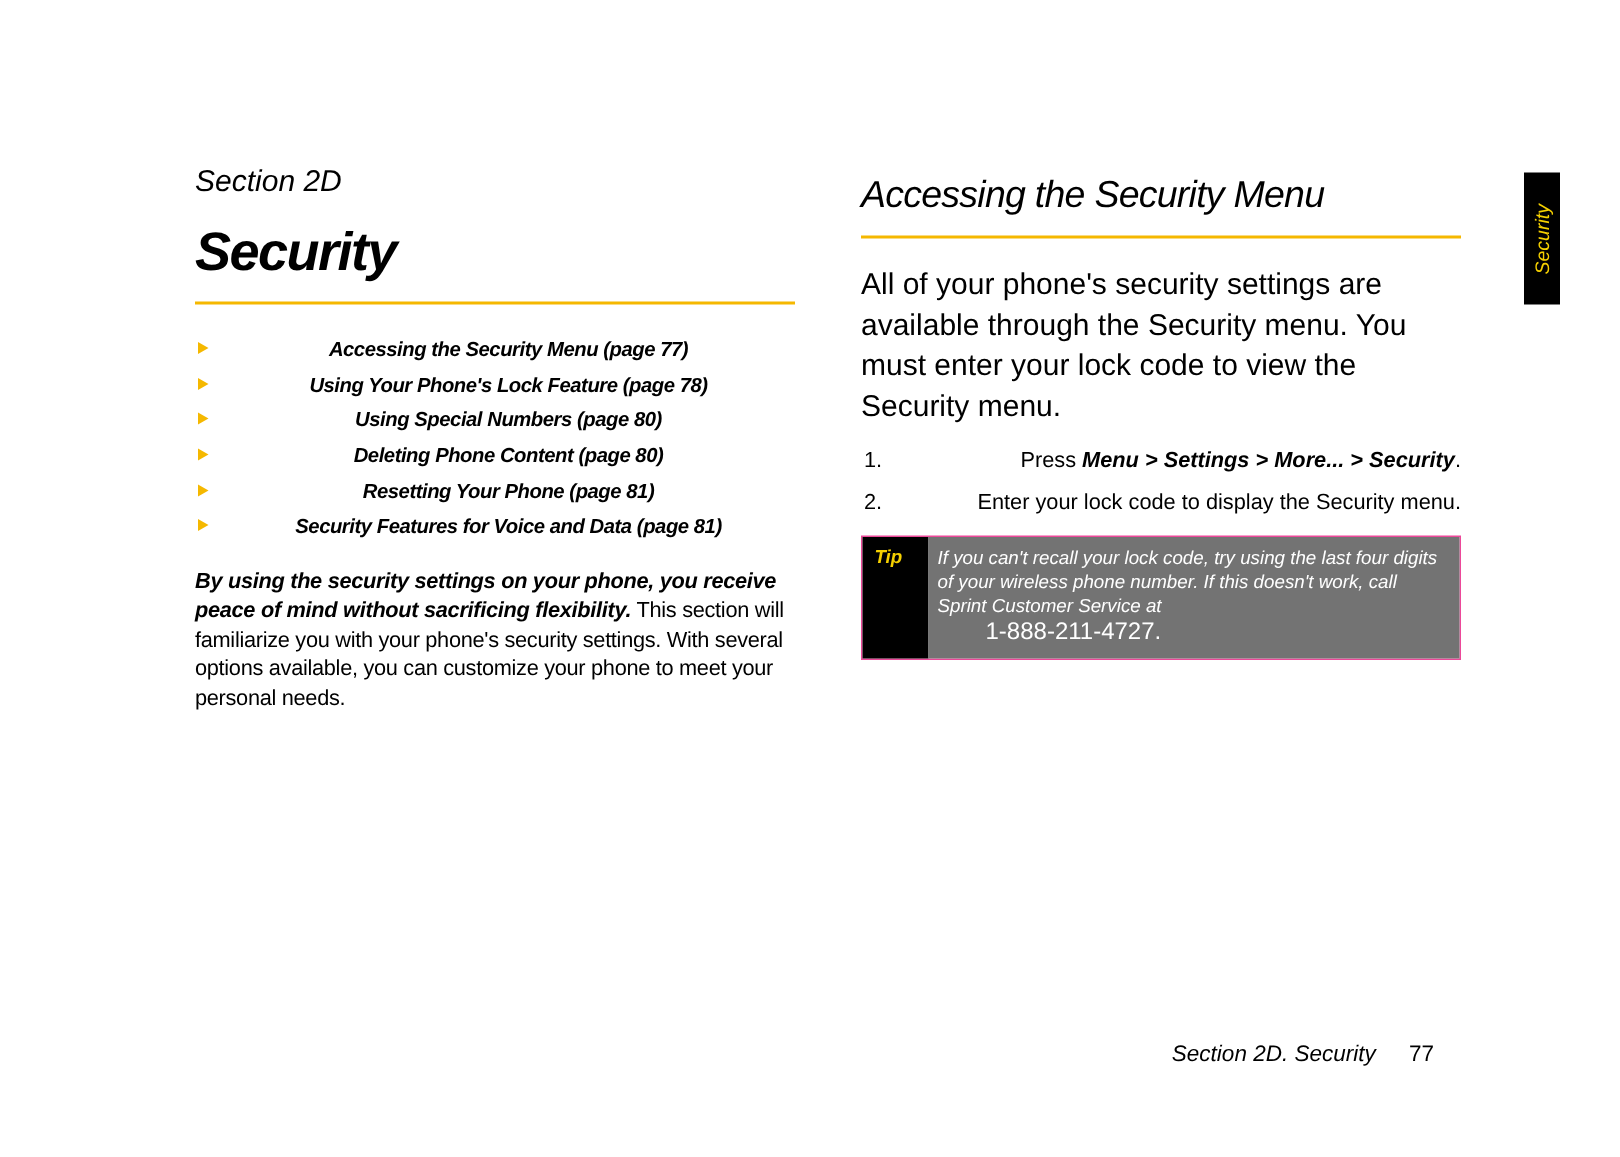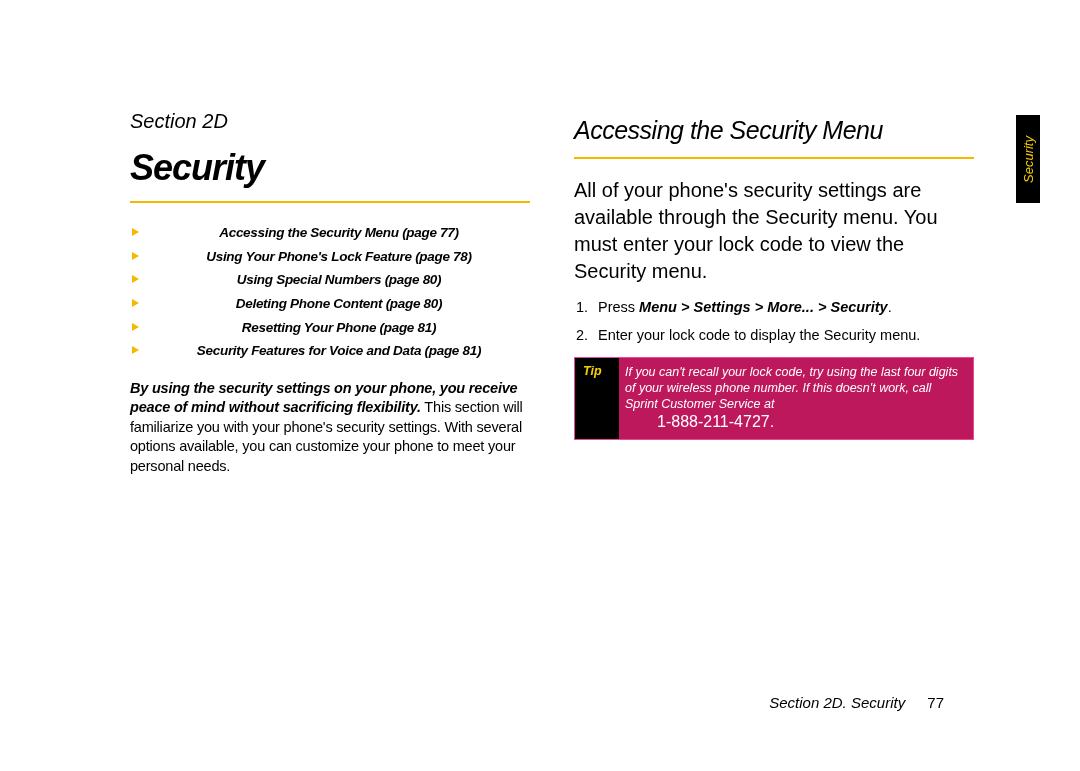--- a/index.html
+++ b/index.html
@@ -87,20 +87,21 @@
     }
     .body-para {
       font-size: 20px;
       line-height: 1.35;
       margin: 12px 0;
     }
     .numbered {
       list-style: none;
       counter-reset: step;
       margin: 8px 0;
+      text-align: right;
     }
     .numbered li {
       font-size: 14.5px;
       line-height: 1.5;
       margin: 6px 0 6px 20px;
       position: relative;
       padding-left: 4px;
     }
     .numbered li::before {
       counter-increment: step;
@@ -119,21 +120,21 @@
       background: #000;
       color: #f5d000;
       font-style: italic;
       font-weight: bold;
       padding: 6px 8px 6px 8px;
       display: flex;
       align-items: flex-start;
       width: 44px;
     }
     .tip-body {
-      background: #be185d;
+      background: #737373;
       color: #fff;
       font-style: italic;
       padding: 6px 10px 6px 6px;
       line-height: 1.3;
       flex: 1;
     }
     .tip-phone {
       font-family: Liberation Sans, sans-serif;
       font-style: normal;
       font-size: 16px;
@@ -149,21 +150,21 @@
       display: flex;
       align-items: center;
       justify-content: center;
     }
     .thumb-tab span {
       transform: rotate(-90deg);
       white-space: nowrap;
     }
     .footer {
       position: absolute;
-      right: 136px;
+      right: 124px;
       bottom: 60px;
       font-style: italic;
       font-size: 15px;
     }
     .page-num {
       font-style: normal;
       margin-left: 18px;
     }
   </style>
 </head>

